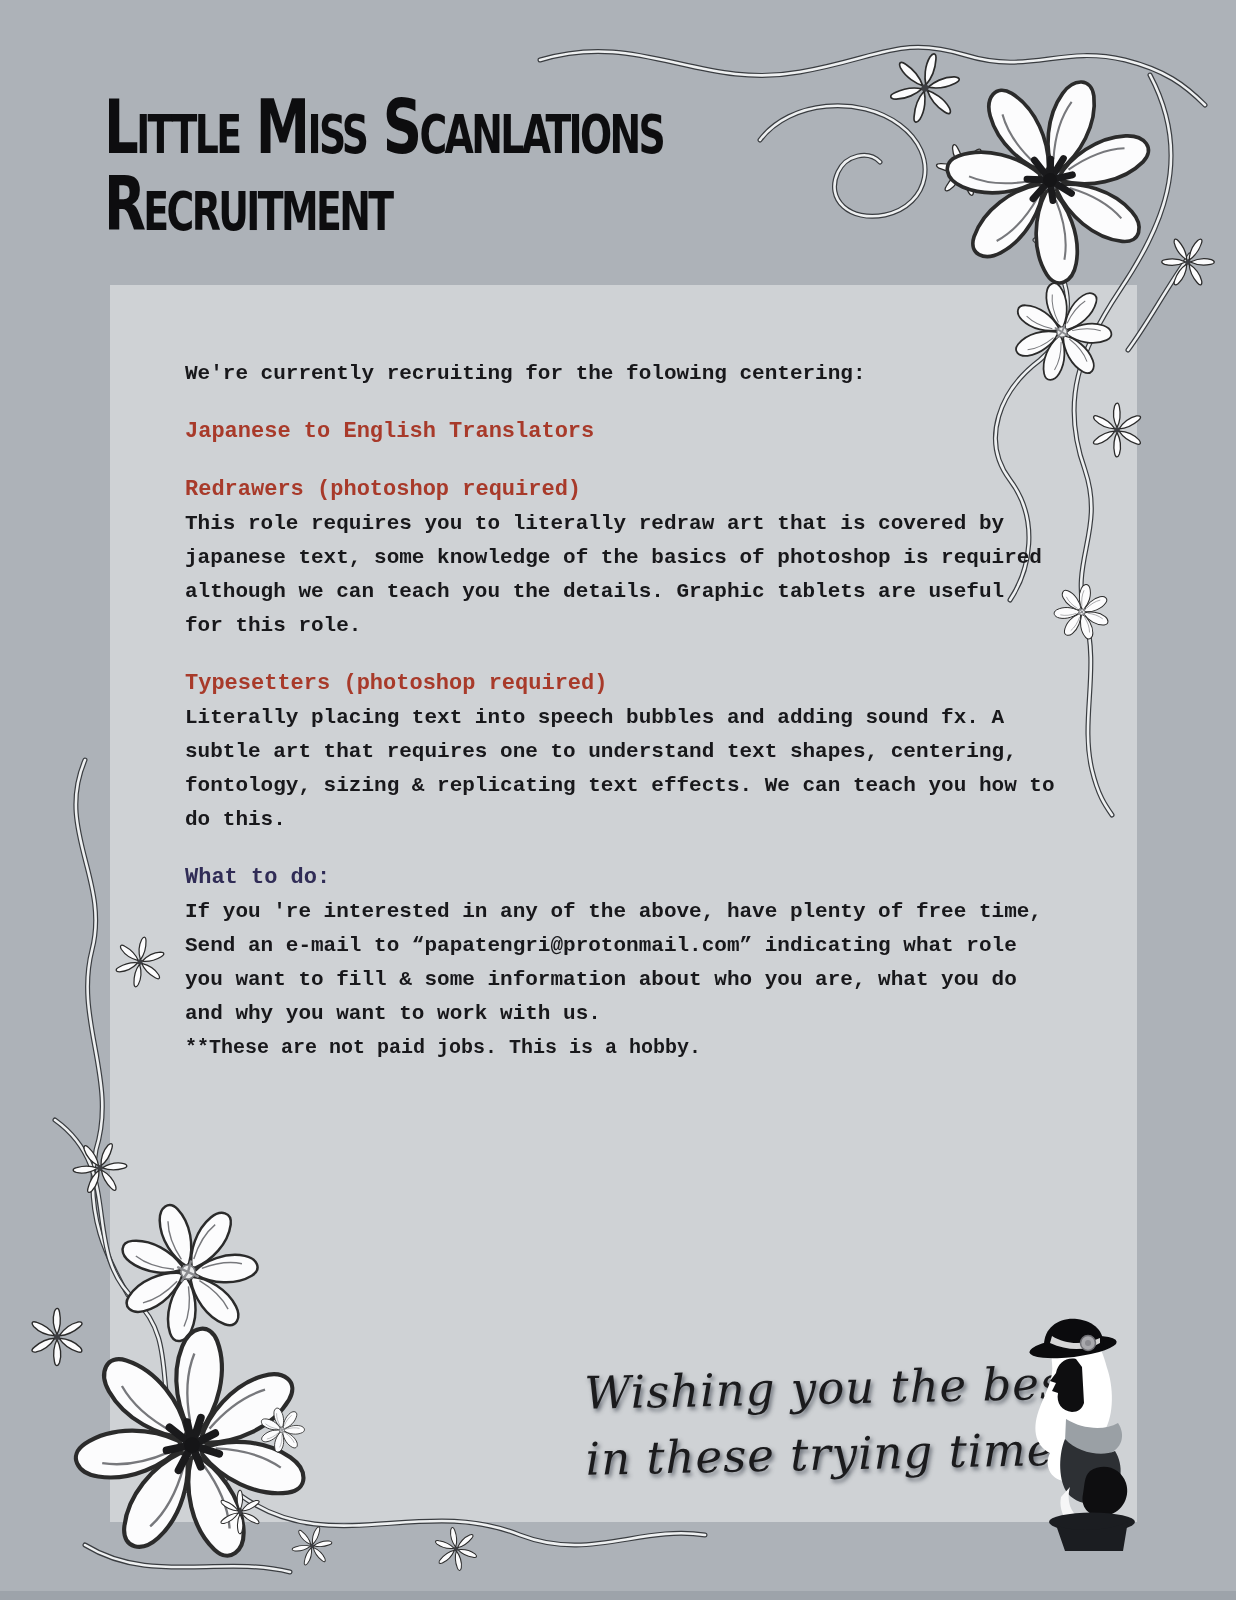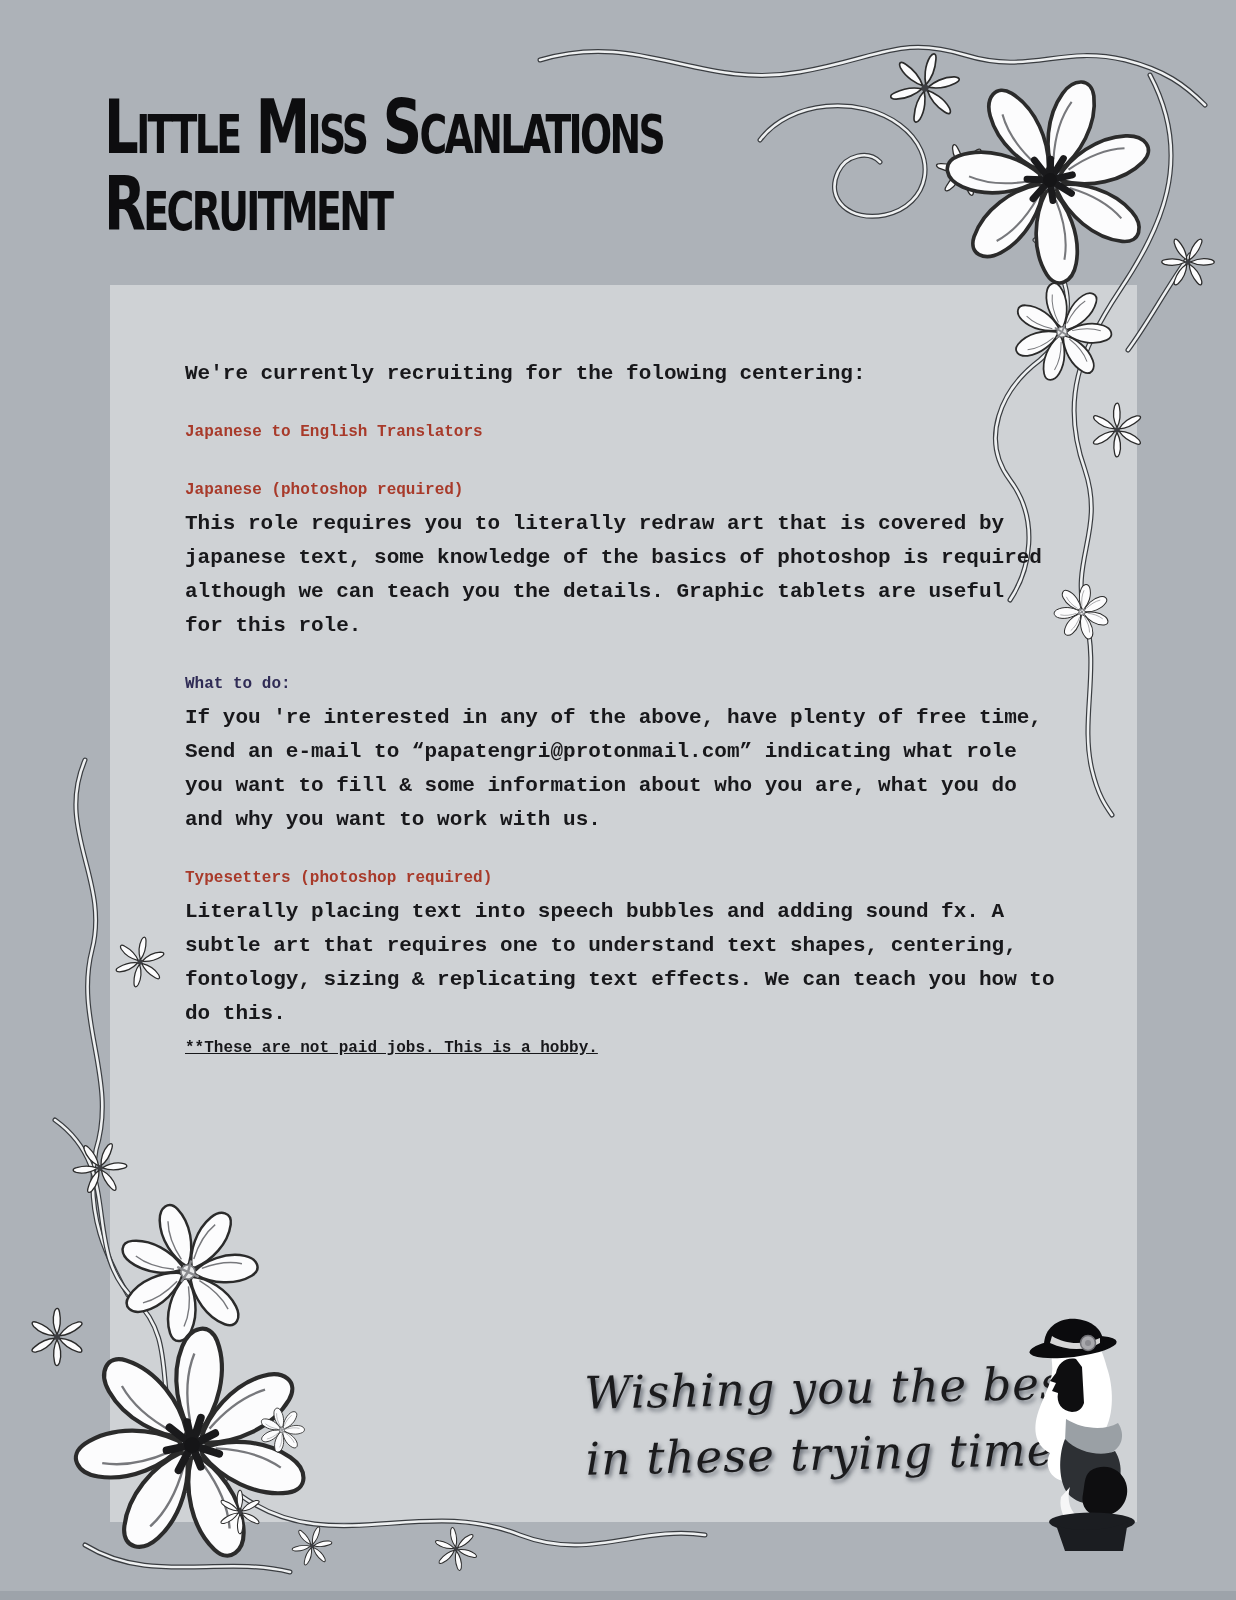--- a/index.html
+++ b/index.html
@@ -37,25 +37,25 @@
     font-variant-caps:small-caps;font-variant:small-caps;
     font-size:62px;line-height:63px;letter-spacing:-3px;white-space:nowrap;
   }
   .content{
     position:absolute;left:185px;top:357px;width:905px;
     color:#18181b;font-weight:bold;
   }
   .content p,.content h2{margin:0;}
   .intro{font-size:21px;line-height:34px;}
   section{margin-top:24px;}
-  h2.sec-head{font-size:16px;line-height:34px;font-weight:bold;}
+  h2.sec-head{font-size:22px;line-height:34px;font-weight:bold;}
   h2.red{color:#a83a2a;}
   h2.navy{color:#302c56;}
   .body-text{font-size:21px;line-height:34px;white-space:pre-line;}
-  .note{margin-top:34px;font-size:16px;line-height:34px;text-decoration:underline;}
+  .note{margin-top:34px;font-size:20px;line-height:34px;}
 
   .signature{
     position:absolute;left:585px;top:1356px;width:450px;text-align:center;
     font-family:"DejaVu Serif", serif;font-style:italic;
     font-size:45px;line-height:66px;color:#1b1b1d;
     transform:rotate(-1.2deg);
     text-shadow:2px 3px 4px rgba(85,90,100,0.85);
     letter-spacing:1px;white-space:nowrap;
   }
   svg.mascot{position:absolute;left:1010px;top:1315px;width:132px;height:238px;}
@@ -183,43 +183,43 @@
 </header>
 
 <main class="content">
   <p class="intro">We're currently recruiting for the folowing centering:</p>
 
   <section>
     <h2 class="sec-head red">Japanese to English Translators</h2>
   </section>
 
   <section>
-    <h2 class="sec-head red">Japanese (photoshop required)</h2>
+    <h2 class="sec-head red">Redrawers (photoshop required)</h2>
     <p class="body-text">This role requires you to literally redraw art that is covered by
 japanese text, some knowledge of the basics of photoshop is required
 although we can teach you the details. Graphic tablets are useful
 for this role.</p>
+  </section>
+
+  <section>
+    <h2 class="sec-head red">Typesetters (photoshop required)</h2>
+    <p class="body-text">Literally placing text into speech bubbles and adding sound fx. A
+subtle art that requires one to understand text shapes, centering,
+fontology, sizing &amp; replicating text effects. We can teach you how to
+do this.</p>
   </section>
 
   <section>
     <h2 class="sec-head navy">What to do:</h2>
     <p class="body-text">If you 're interested in any of the above, have plenty of free time,
 Send an e-mail to “papatengri@protonmail.com” indicating what role
 you want to fill &amp; some information about who you are, what you do
 and why you want to work with us.</p>
   </section>
 
-  <section>
-    <h2 class="sec-head red">Typesetters (photoshop required)</h2>
-    <p class="body-text">Literally placing text into speech bubbles and adding sound fx. A
-subtle art that requires one to understand text shapes, centering,
-fontology, sizing &amp; replicating text effects. We can teach you how to
-do this.</p>
-  </section>
-
   <p class="note">**These are not paid jobs. This is a hobby.</p>
 </main>
 
 <div class="signature">
   <div>Wishing you the best</div>
   <div>in these trying times.</div>
 </div>
 
 <svg class="mascot" viewBox="0 0 132 238" aria-hidden="true">
 

